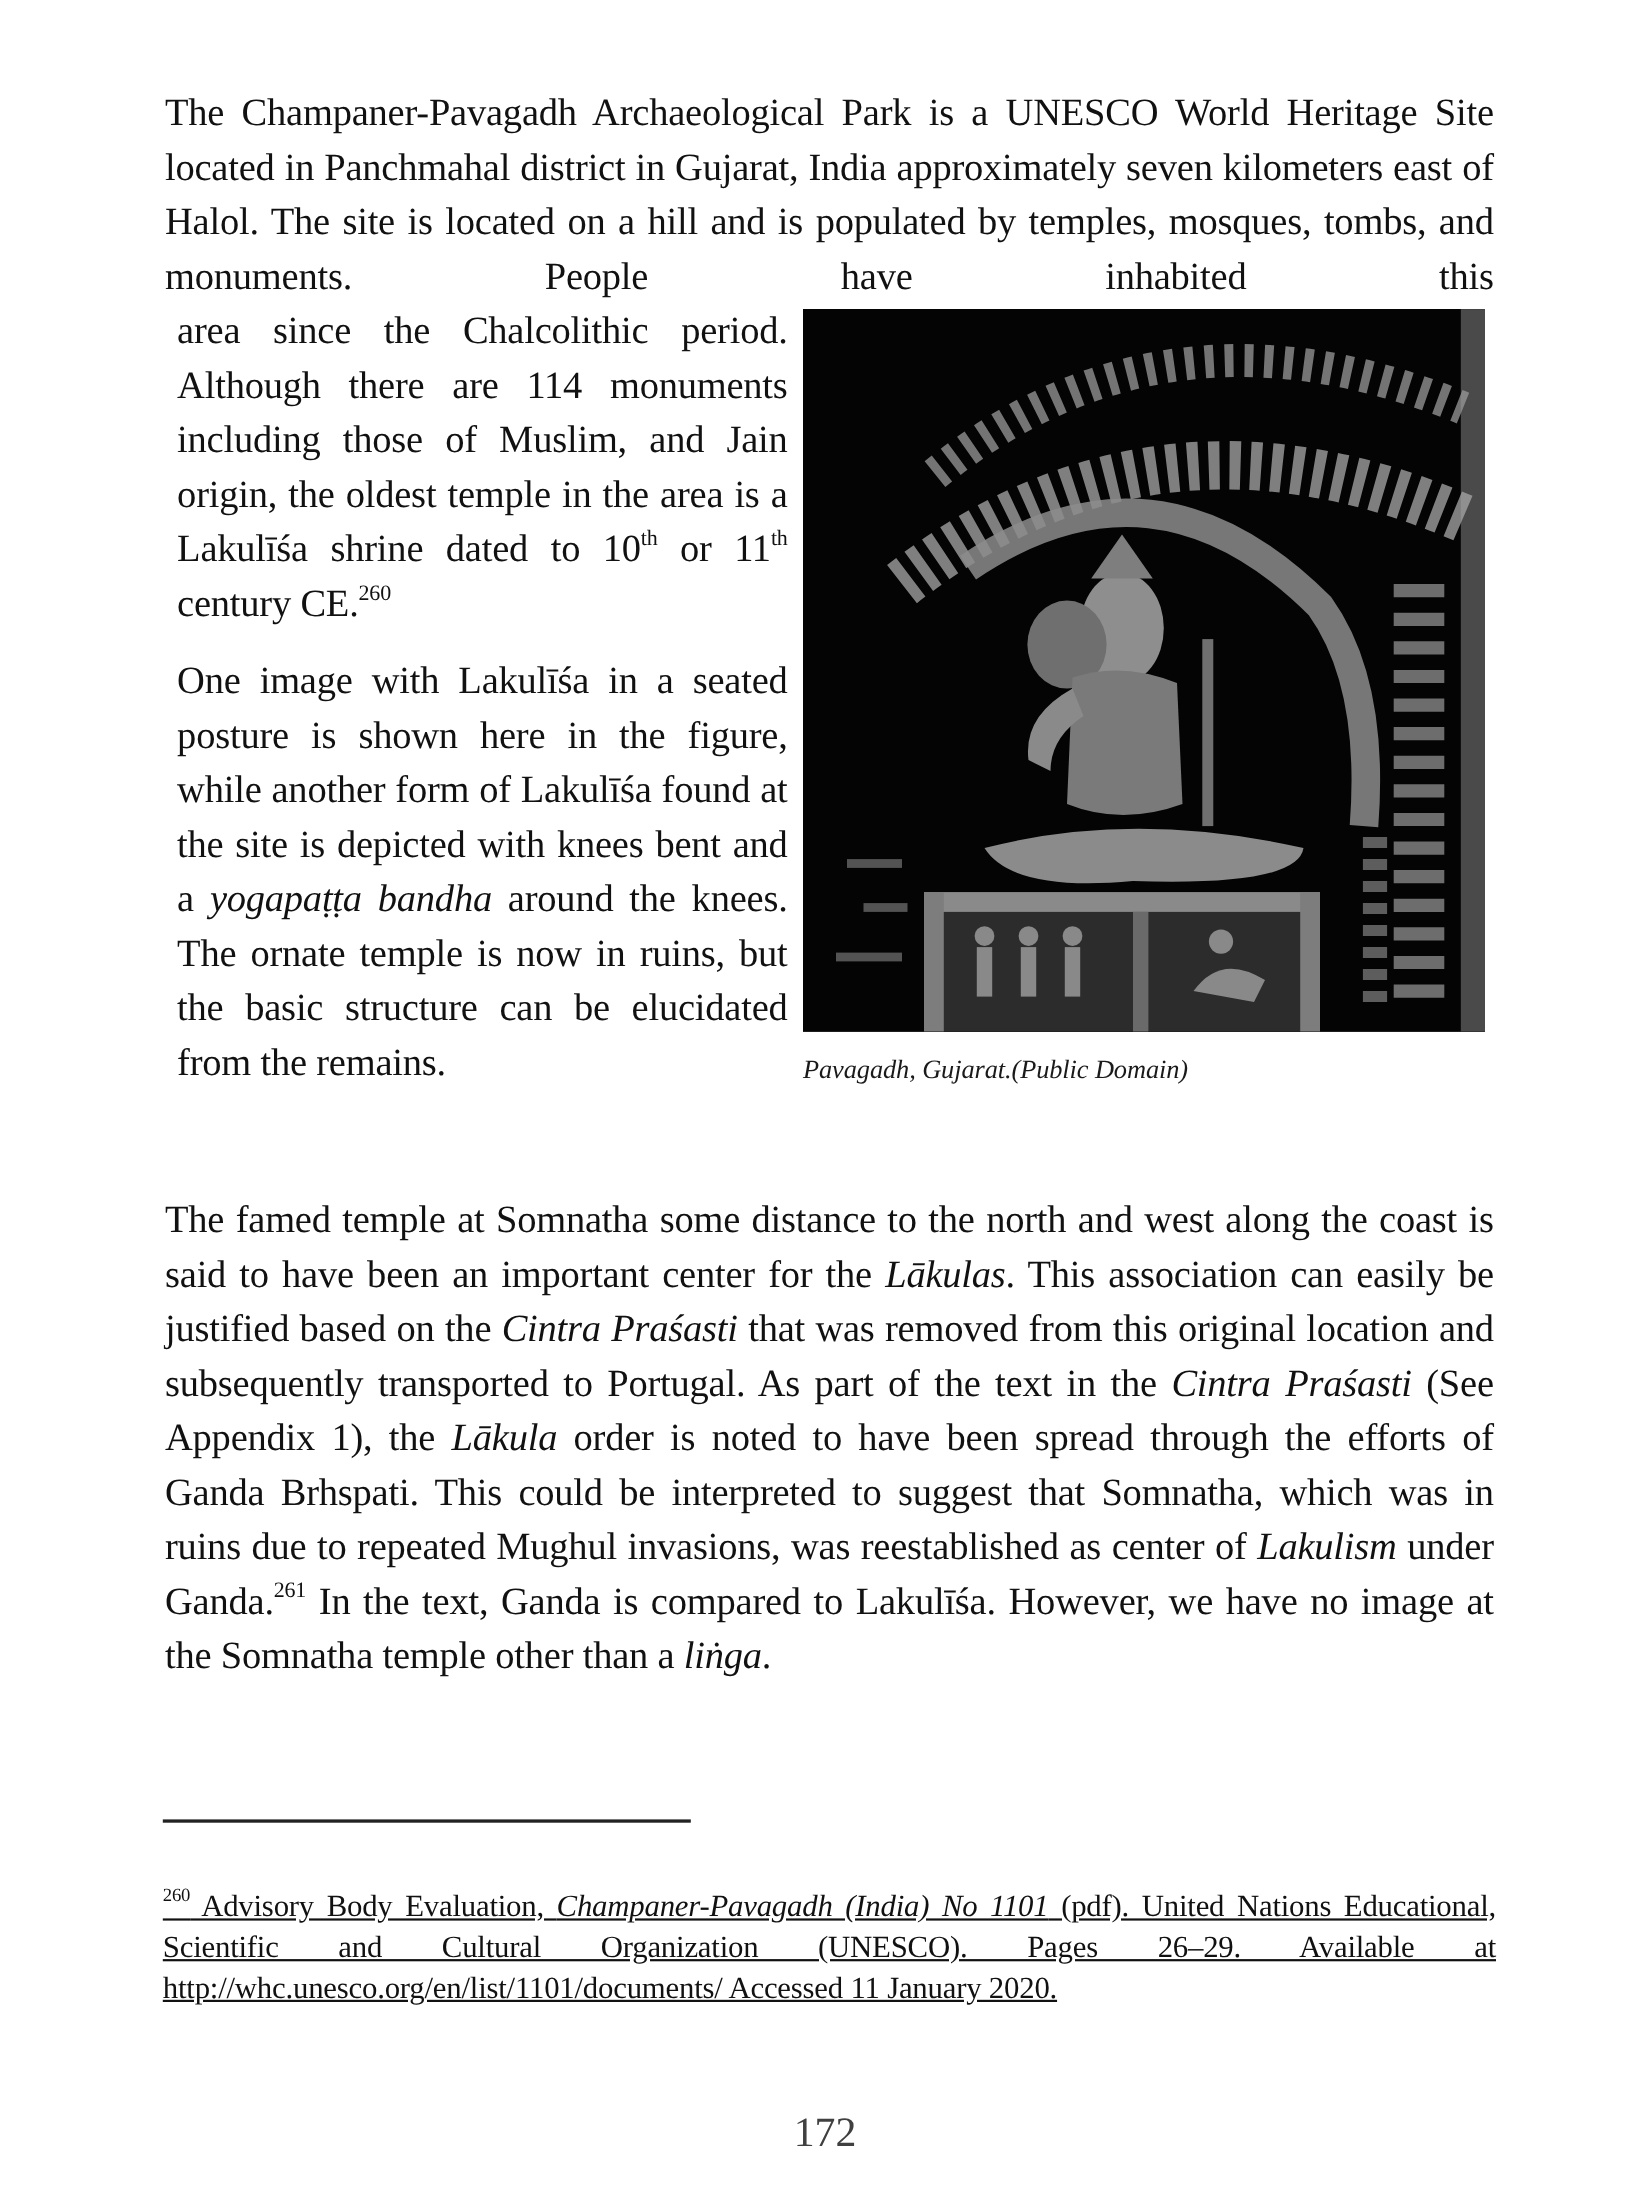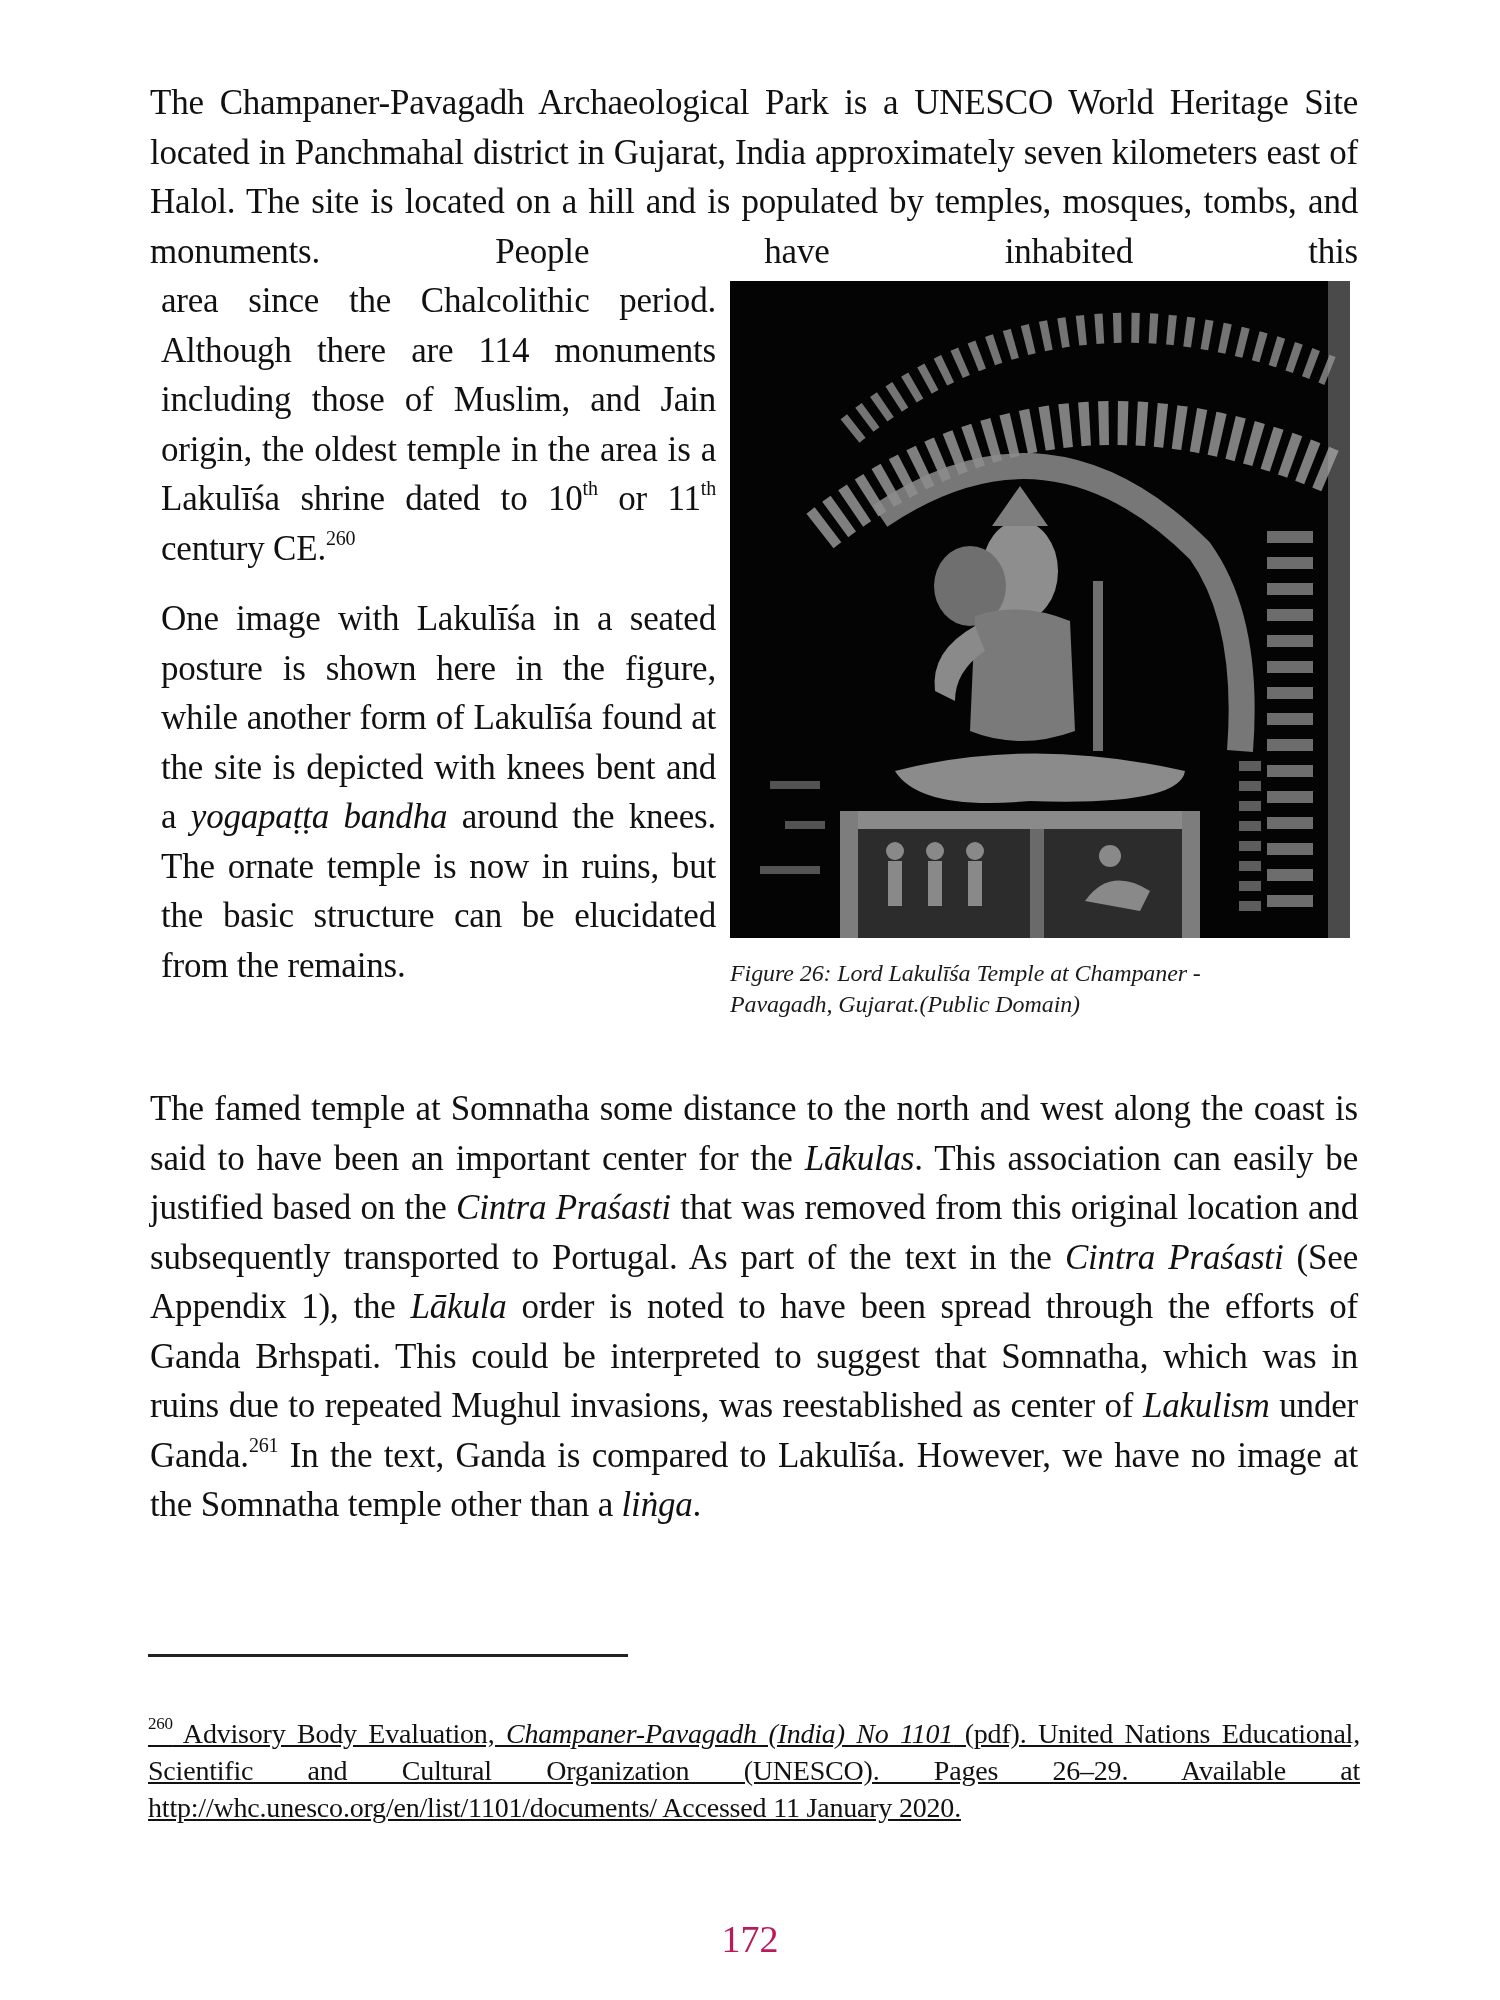--- a/index.html
+++ b/index.html
@@ -114,21 +114,21 @@
       font-size: 17px;
       top: -4px;
     }
     .page-number {
       position: absolute;
       left: 0;
       width: 1500px;
       top: 1917px;
       text-align: center;
       font-size: 38px;
-      color: #be185d;
+      color: #404040;
     }
   </style>
 </head>
 <body>
 
 <div class="page">
 
   <p class="para para-1"><span>The Champaner-Pavagadh Archaeological Park is a UNESCO World Heritage Site located in Panchmahal district in Gujarat, India approximately seven kilometers east of Halol. The site is located on a hill and is populated by temples, mosques, tombs, and monuments. People have inhabited this</span></p>
 
   <div class="wrap-block">
@@ -184,21 +184,20 @@
           </g>
 
           <g fill="#888" opacity="0.6">
             <rect x="40" y="500" width="50" height="8"></rect>
             <rect x="55" y="540" width="40" height="8"></rect>
             <rect x="30" y="585" width="60" height="8"></rect>
           </g>
         </svg>
       </div>
       <div class="figure-caption">
-        <div>Figure 26: Lord Lakulīśa Temple at Champaner -</div>
         <div>Pavagadh, Gujarat.(Public Domain)</div>
       </div>
     </div>
   </div>
 
   <p class="para para-4"><span>The famed temple at Somnatha some distance to the north and west along the coast is said to have been an important center for the </span><i>Lākulas</i><span>. This association can easily be justified based on the </span><i>Cintra Praśasti</i><span> that was removed from this original location and subsequently transported to Portugal. As part of the text in the </span><i>Cintra Praśasti</i><span> (See Appendix 1), the </span><i>Lākula</i><span> order is noted to have been spread through the efforts of Ganda Brhspati. This could be interpreted to suggest that Somnatha, which was in ruins due to repeated Mughul invasions, was reestablished as center of </span><i>Lakulism</i><span> under Ganda.</span><sup>261</sup><span>  In the text, Ganda is compared to Lakulīśa. However, we have no image at the Somnatha temple other than a </span><i>liṅga</i><span>.</span></p>
 </div>
 
 <div class="footnote-rule"></div>
 

